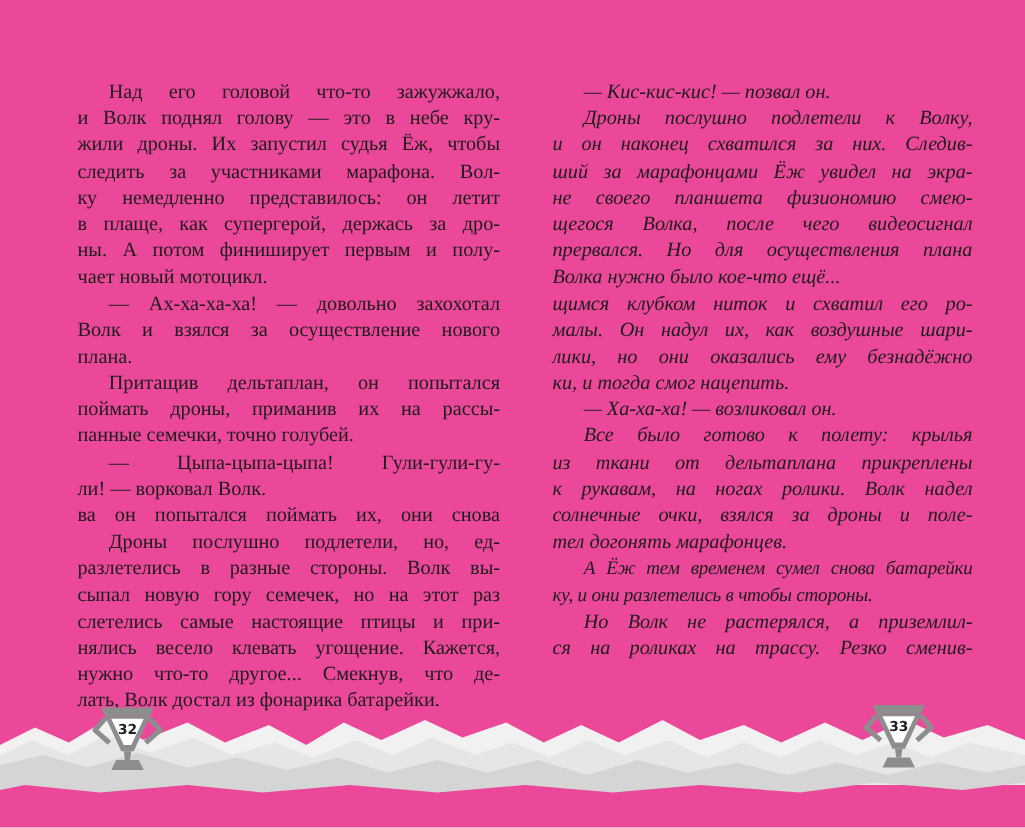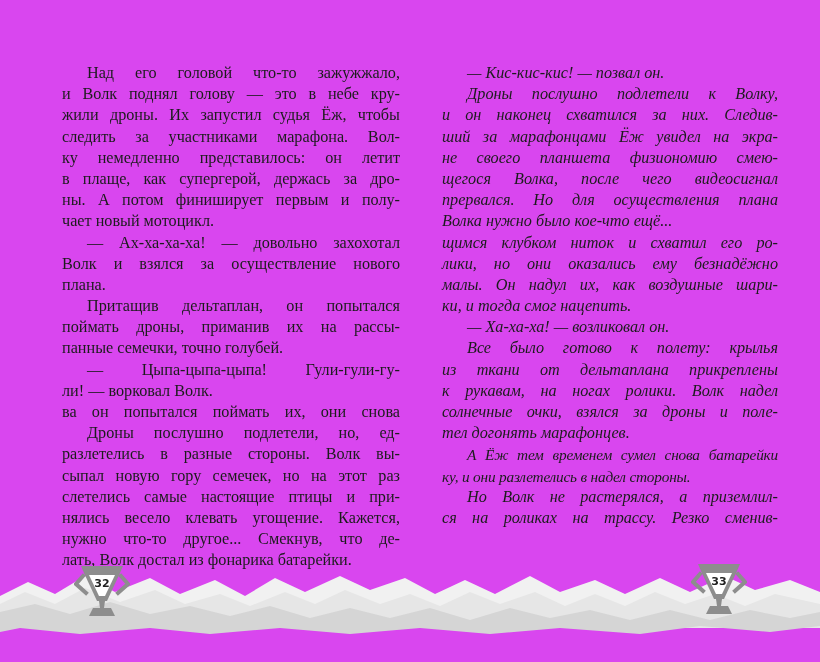--- a/index.html
+++ b/index.html
@@ -1,17 +1,17 @@
 <!DOCTYPE html>
 <html><head>
 <meta charset="utf-8">
 <style>
   html,body{margin:0;padding:0;background:#fff;}
   #screen{
-    position:relative;width:820px;height:662px;background:#d946ef;
+    position:relative;width:820px;height:662px;background:#ec4899;
     overflow:hidden;font-family:"Liberation Serif","DejaVu Serif",serif;color:#1c1c1c;
   }
   .page-text{position:absolute;top:63px;}
   .page-text.left{left:62px;width:338px;}
   .page-text.right{left:442px;width:336px;font-style:italic;}
   .line{
     height:21.2px;line-height:21.2px;font-size:16.2px;
     text-align:justify;text-align-last:justify;overflow:visible;
   }
   .line.end{text-align-last:left;}
@@ -64,31 +64,31 @@
   <div class="page-text right">
       <div class="line indent end">— Кис-кис-кис! — позвал он.</div>
       <div class="line indent">Дроны послушно подлетели к Волку,</div>
       <div class="line">и он наконец схватился за них. Следив-</div>
       <div class="line">ший за марафонцами Ёж увидел на экра-</div>
       <div class="line">не своего планшета физиономию смею-</div>
       <div class="line">щегося Волка, после чего видеосигнал</div>
       <div class="line">прервался. Но для осуществления плана</div>
       <div class="line end">Волка нужно было кое-что ещё...</div>
       <div class="line">щимся клубком ниток и схватил его ро-</div>
+      <div class="line">малы. Он надул их, как воздушные шари-</div>
       <div class="line">лики, но они оказались ему безнадёжно</div>
-      <div class="line">малы. Он надул их, как воздушные шари-</div>
       <div class="line end">ки, и тогда смог нацепить.</div>
       <div class="line indent end">— Ха-ха-ха! — возликовал он.</div>
       <div class="line indent">Все было готово к полету: крылья</div>
       <div class="line">из ткани от дельтаплана прикреплены</div>
       <div class="line">к рукавам, на ногах ролики. Волк надел</div>
       <div class="line">солнечные очки, взялся за дроны и поле-</div>
       <div class="line end">тел догонять марафонцев.</div>
       <div class="line indent cond">А Ёж тем временем сумел снова батарейки</div>
-      <div class="line end cond">ку, и они разлетелись в надел стороны.</div>
+      <div class="line end cond">ку, и они разлетелись в чтобы стороны.</div>
       <div class="line indent">Но Волк не растерялся, а приземлил-</div>
       <div class="line">ся на роликах на трассу. Резко сменив-</div>
     </div>
 
   <svg class="mountains" viewBox="0 0 820 76" preserveAspectRatio="none">
     <polygon points="0,30 28,16 55,28 85,10 115,26 150,12 180,28 215,14 245,30 275,12 305,26 340,10 370,24 405,12 435,28 465,14 495,28 530,10 560,26 595,14 625,28 660,12 690,26 725,10 755,24 790,14 820,26 820,58 0,58" fill="#f1f1f1"></polygon>
     <polygon points="0,38 25,26 55,38 85,22 120,36 155,24 185,38 220,28 250,40 285,26 315,38 345,24 380,38 410,28 440,40 470,26 500,38 535,26 565,40 595,28 625,40 655,26 685,38 715,28 745,40 775,28 820,38 820,62 0,62" fill="#e6e6e6"></polygon>
     <polygon points="0,46 35,38 70,48 110,36 150,48 190,40 230,50 270,40 310,52 350,42 390,52 430,42 470,54 510,42 550,52 590,44 630,54 670,44 710,54 750,44 790,52 820,46 820,60 770,66 700,60 640,68 560,62 490,68 420,62 350,68 280,62 210,68 150,62 80,68 20,62 0,66" fill="#d5d5d5"></polygon>
   </svg>
 

